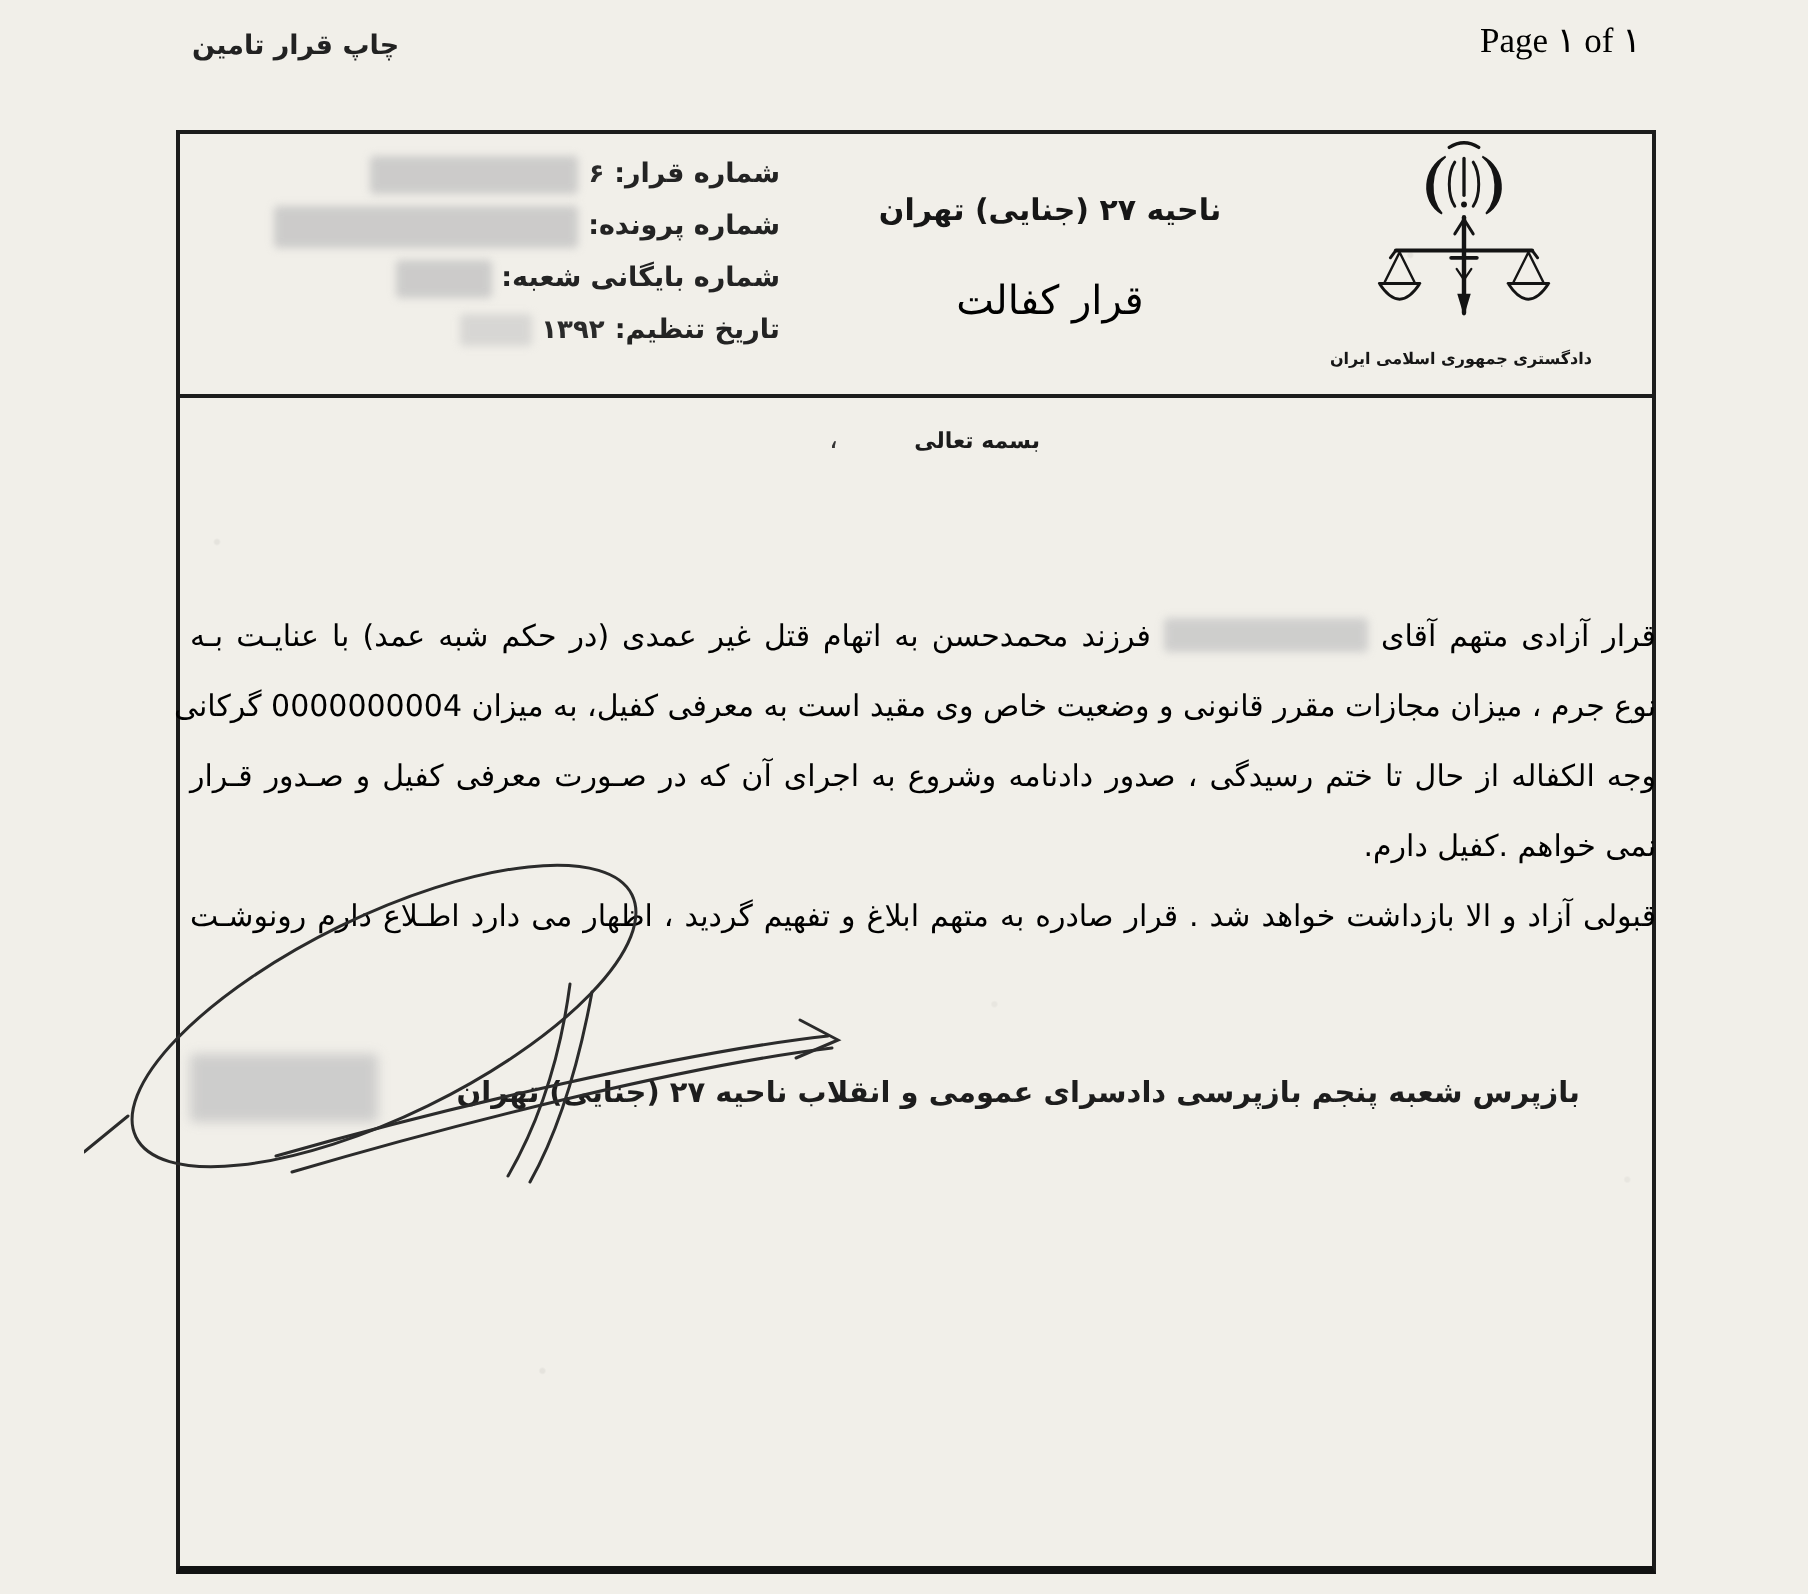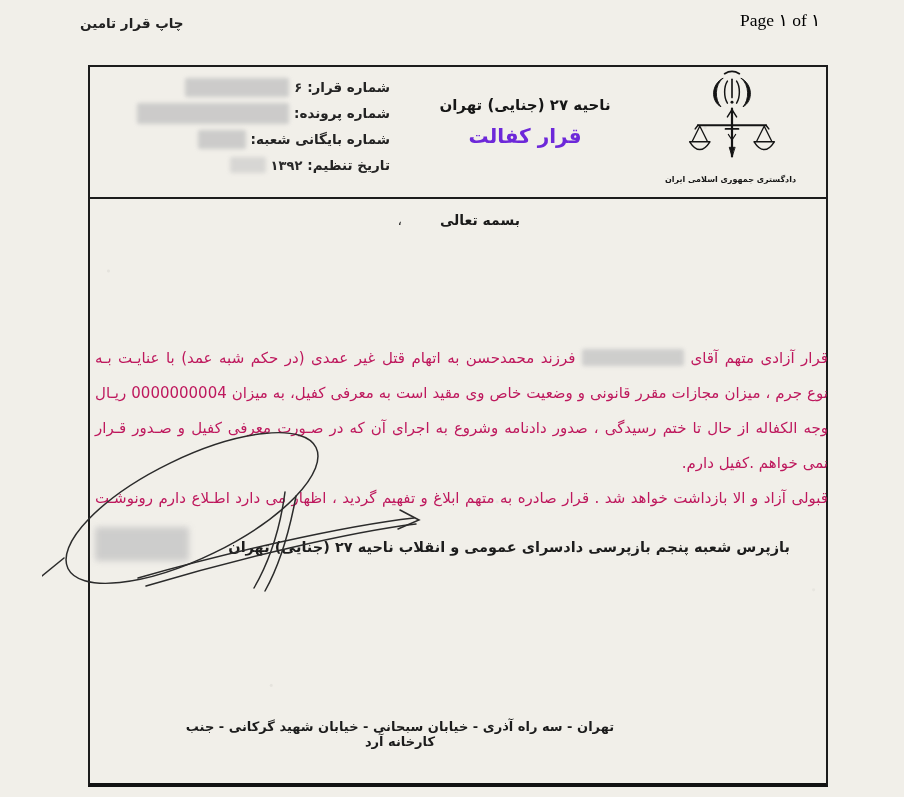--- a/index.html
+++ b/index.html
@@ -12,21 +12,21 @@
   .page::before{
     content:"";position:absolute;inset:0;pointer-events:none;
     background-image:
       radial-gradient(circle at 12% 34%, rgba(0,0,0,.05) 0 1px, transparent 2px),
       radial-gradient(circle at 78% 16%, rgba(0,0,0,.05) 0 1px, transparent 2px),
       radial-gradient(circle at 55% 63%, rgba(0,0,0,.04) 0 1px, transparent 2px),
       radial-gradient(circle at 30% 86%, rgba(0,0,0,.05) 0 1px, transparent 2px),
       radial-gradient(circle at 90% 74%, rgba(0,0,0,.04) 0 1px, transparent 2px);
   }
   .print-label{
-    position:absolute;left:80px;top:15px;width:110px;
+    position:absolute;left:96px;top:15px;width:110px;
     direction:rtl;text-align:left;font-size:13.5px;font-weight:bold;color:#222;
   }
   .page-indicator{
     position:absolute;left:740px;top:10px;
     font-family:"Liberation Serif","DejaVu Serif",serif;
     font-size:17.5px;color:#000000;direction:ltr;
   }
   
   .doc-box{
     position:absolute;left:88px;top:65px;width:740px;height:722px;
@@ -55,38 +55,38 @@
   .field-row.r2 .blur{width:152px;height:21px;}
   .field-row.r3 .blur{width:48px;}
   .field-row.r4 .blur{width:36px;height:16px;opacity:.55;}
   
   .header-center{
     position:absolute;left:380px;top:86px;width:290px;
     direction:rtl;text-align:center;
   }
   .branch-line1{font-size:15.5px;font-weight:bold;color:#161616;line-height:24px;}
   .branch-line2{font-size:15px;font-weight:bold;color:#161616;line-height:26px;margin-top:6px;}
-  .doc-title{font-size:20px;font-weight:bold;color:#6d28d9;margin-top:6px;letter-spacing:1px;}
+  .doc-title{font-size:20px;font-weight:normal;color:#000000;margin-top:20px;letter-spacing:1px;}
   
   .emblem-wrap{position:absolute;left:668px;top:70px;width:128px;text-align:center;}
   .emblem-wrap svg{display:block;margin:0 auto;}
   .emblem-caption{
     direction:rtl;font-size:8px;font-weight:bold;color:#161616;margin-top:1px;white-space:nowrap;
   }
   
   .bismillah-row{
     position:absolute;left:360px;top:205px;width:160px;height:30px;
     direction:rtl;display:flex;align-items:center;justify-content:flex-start;gap:38px;
   }
-  .bismillah{font-size:14px;font-weight:bold;color:#1b1b1b;}
+  .bismillah{font-size:11px;font-weight:bold;color:#1b1b1b;}
   .stray-mark{font-size:14px;color:#333;}
   
   .body-text{
     position:absolute;left:95px;top:301px;width:733px;
-    direction:rtl;font-size:15px;color:#be185d;margin-top:40px;
+    direction:rtl;font-size:15px;color:#000000;
   }
   .jline{
     height:35px;line-height:35px;white-space:nowrap;
     text-align:justify;text-align-last:justify;overflow:visible;
   }
   .jline.last{text-align:right;text-align-last:right;}
   .blur-inline{
     display:inline-block;width:102px;height:17px;vertical-align:-3px;
     background:#c6c6c6;filter:blur(2px);border-radius:2px;opacity:.8;
   }
@@ -177,36 +177,35 @@
     <div class="emblem-caption">دادگستری جمهوری اسلامی ایران</div>
   </div>
 
   <div class="bismillah-row">
     <span class="bismillah">بسمه تعالی</span>
     <span class="stray-mark">،</span>
   </div>
 
   <div class="body-text">
     <div class="jline"><span>قرار آزادی متهم آقای</span> <span class="blur-inline"></span> <span>فرزند محمدحسن به اتهام قتل غیر عمدی (در حکم شبه عمد) با عنایـت بـه</span></div>
-    <div class="jline"><span>نوع جرم ، میزان مجازات مقرر قانونی و وضعیت خاص وی مقید است به معرفی کفیل، به میزان</span> <span class="amount">4000000000</span> <span>ریـال</span></div>
+    <div class="jline"><span>نوع جرم ، میزان مجازات مقرر قانونی و وضعیت خاص وی مقید است به معرفی کفیل، به میزان</span> <span class="amount">4000000000</span> <span>گرکانی</span></div>
     <div class="jline">وجه الکفاله از حال تا ختم رسیدگی ، صدور دادنامه وشروع به اجرای آن که در صـورت معرفی کفیل و صـدور قـرار</div>
     <div class="jline last">نمی خواهم .کفیل دارم.</div>
     <div class="jline">قبولی آزاد و الا بازداشت خواهد شد . قرار صادره به متهم ابلاغ و تفهیم گردید ، اظهار می دارد اطـلاع دارم رونوشـت</div>
   </div>
 
   <div class="sig-line">بازپرس شعبه پنجم بازپرسی دادسرای عمومی و انقلاب ناحیه ۲۷ (جنایی) تهران</div>
   <div class="sig-blur"></div>
 
   <svg class="signature-svg" width="400" height="178" viewBox="0 0 400 178">
     <g fill="none" stroke="#2b2b2b" stroke-width="1.5" stroke-linecap="round">
       <ellipse cx="150" cy="82" rx="138" ry="50" transform="rotate(-26 150 82)"></ellipse>
       <path d="M22,132 L0,150"></path>
       <path d="M96,152 C180,128 300,100 372,92"></path>
       <path d="M104,160 C192,134 306,106 374,98"></path>
       <path d="M358,84 L377,94 L356,103"></path>
       <path d="M243,66 C238,104 227,136 212,162"></path>
       <path d="M254,70 C247,108 237,140 223,165"></path>
     </g>
   </svg>
 
-  <div class="footer-address">تهران - سه راه آذری - خیابان سبحانی - خیابان شهید گرکانی - جنب کارخانه آرد</div>
 
 </div>
 
 </body></html>

